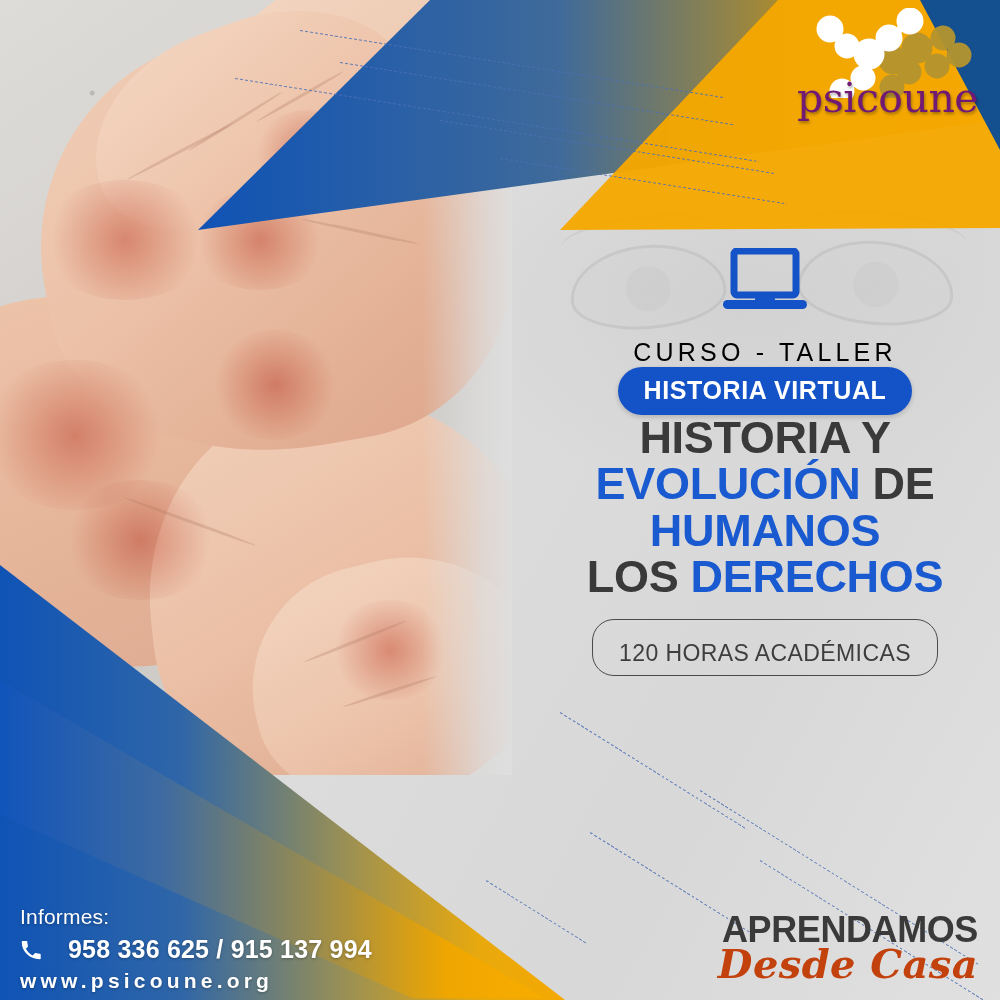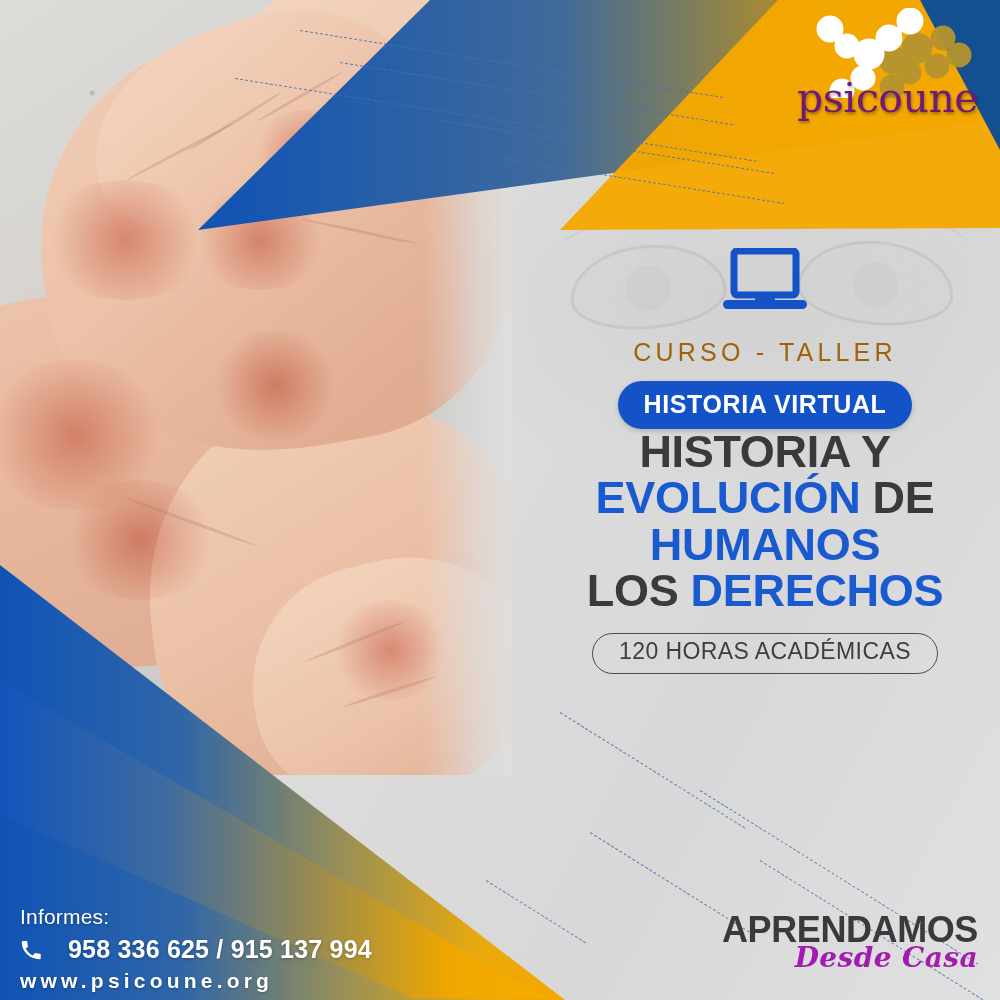--- a/index.html
+++ b/index.html
@@ -156,38 +156,38 @@
     text-shadow:1px 2px 3px rgba(0,0,0,.35);
   }
 
   
   .content{
     position:absolute;left:540px;top:248px;width:450px;
     text-align:center;
   }
   .laptop-wrap{display:flex;justify-content:center;margin-bottom:22px;}
   .kicker{
-    font-size:25px;color:#a16207;letter-spacing:4.2px;font-weight:400;
-    margin-bottom:14px;
+    font-size:25px;color:#000000;letter-spacing:4.2px;font-weight:400;
+    margin-bottom:0;
   }
   .badge{
     display:inline-block;background:#1452c8;color:#fff;
     font-size:25px;font-weight:700;letter-spacing:.6px;
     padding:9px 26px 10px;border-radius:24px;
     box-shadow:0 2px 5px rgba(0,0,0,.18);
   }
   .title{
     font-size:45px;font-weight:700;line-height:1.03;
     color:#3a3a3a;letter-spacing:-.3px;
   }
   .title .hl{color:#1a5ad0;}
   .hours{
     display:inline-block;margin-top:19px;
     border:1.6px solid #4a4a4a;border-radius:22px;
-    padding:4px 26px 8px;
+    padding:20px 26px 8px;
     font-size:23px;color:#3e3e3e;letter-spacing:.4px;
   }
 
   
   .informes{
     position:absolute;left:20px;top:905px;width:430px;color:#fff;
     text-shadow:0 1px 3px rgba(0,0,0,.30);
   }
   .informes-label{font-size:21px;font-weight:400;letter-spacing:.2px;}
   .phone-row{
@@ -198,21 +198,21 @@
 
   .tagline{
     position:absolute;right:22px;top:912px;width:300px;text-align:right;
   }
   .tag1{
     font-size:36px;font-weight:700;color:#3a3a3a;letter-spacing:-.4px;
     line-height:1;
   }
   .tag2{
     font-family:"DejaVu Serif", serif;
-    font-size:28px;font-style:italic;font-weight:700;color:#a21caf;
+    font-size:40px;font-style:italic;font-weight:700;color:#c2410c;
     line-height:1;margin-top:-4px;letter-spacing:.4px;text-align:right;
   }
 </style>
 </head>
 <body>
 
 <div id="poster">
 
   <div class="bg-panel"></div>
 

